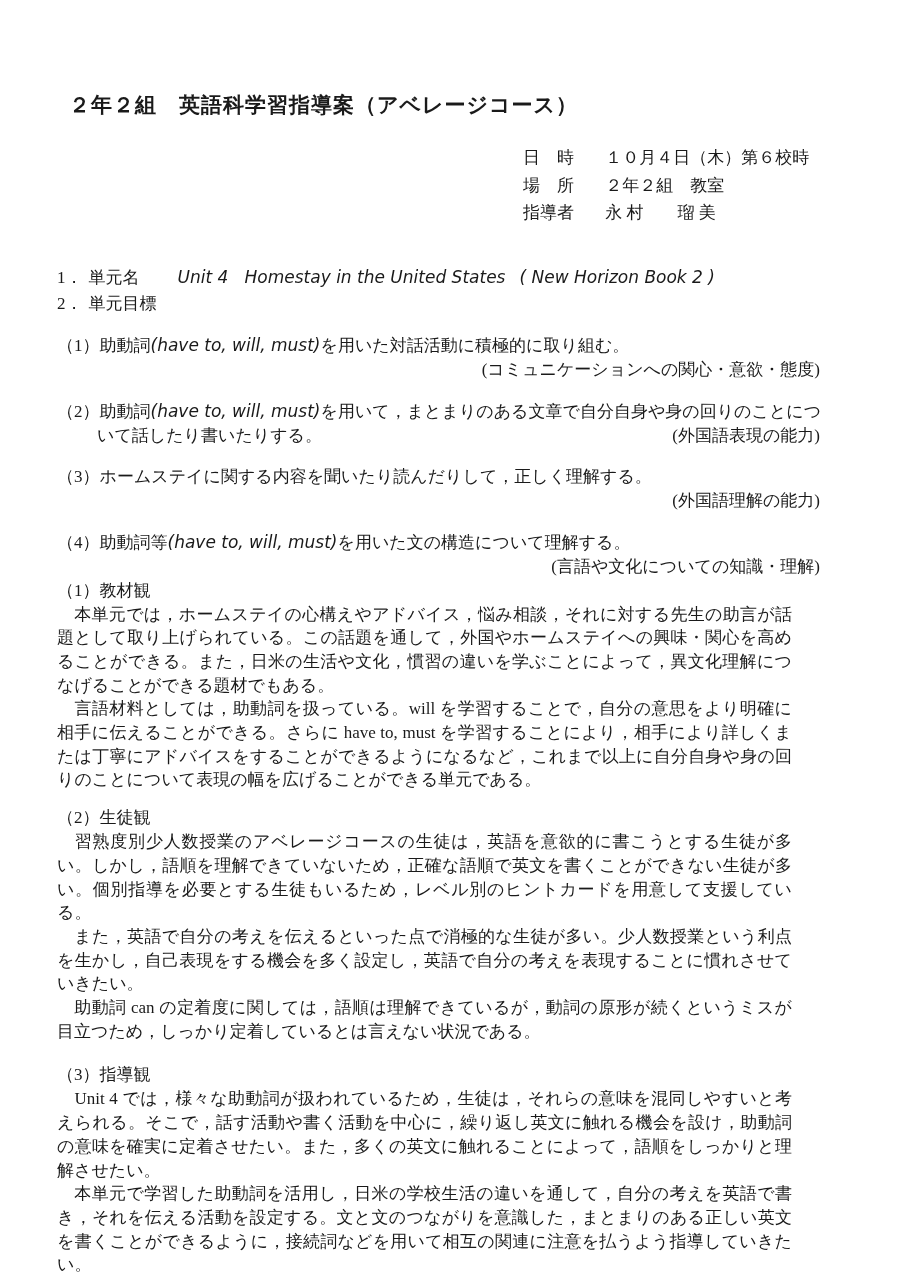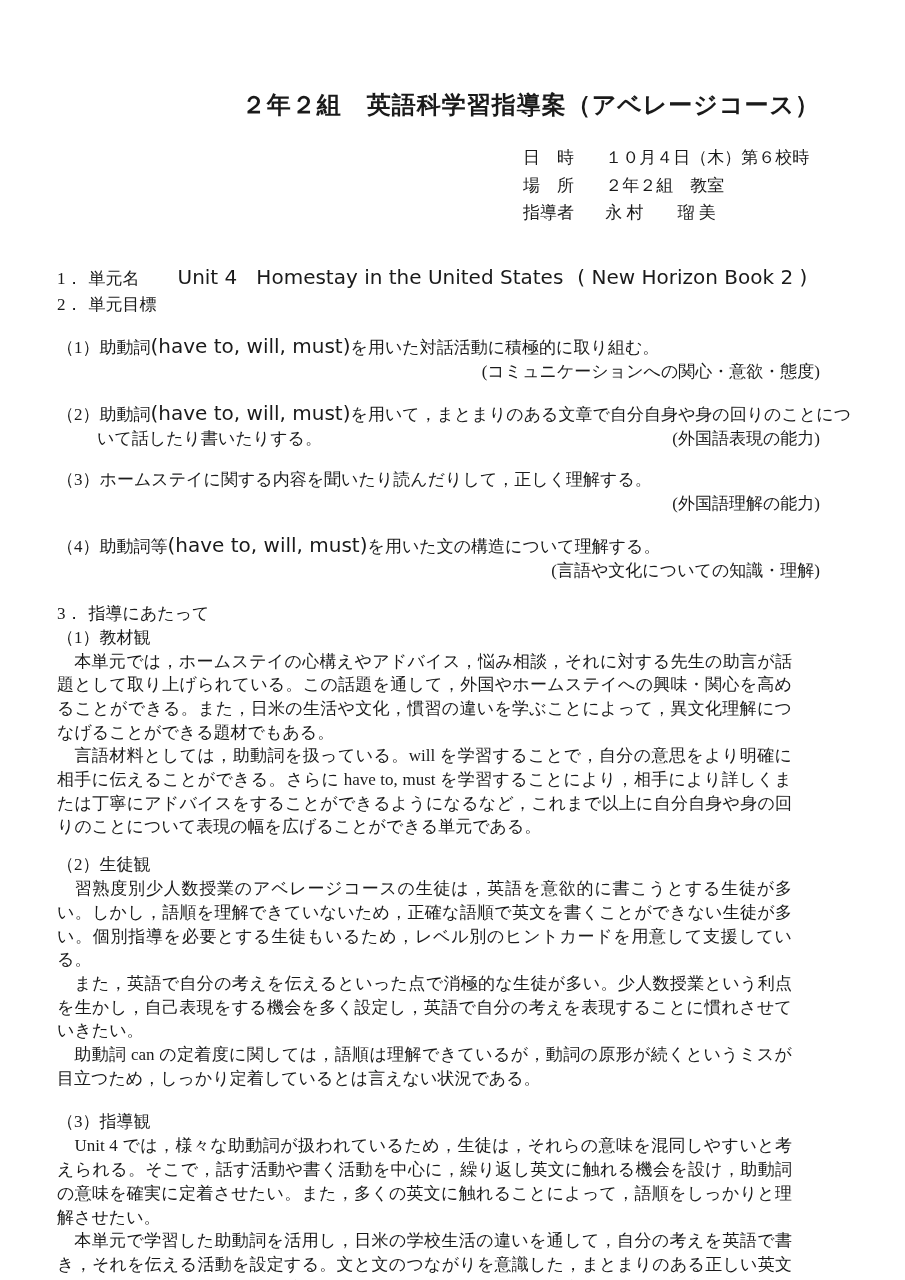--- a/index.html
+++ b/index.html
@@ -5,30 +5,30 @@
   html,body{margin:0;padding:0;background:#888;}
   .page{
     width:905px;height:1280px;margin:0 auto;background:#ffffff;color:#1a1a1a;
     font-family:"Liberation Serif","DejaVu Serif",serif;
     font-size:17px;line-height:24px;
     box-sizing:border-box;padding:90px 85px 0 57px;
     position:relative;overflow:hidden;
   }
   .title{
     font-family:Liberation Serif, serif;
-    font-weight:bold;font-size:24px;line-height:30px;
-    text-align:right;margin-left:12px;letter-spacing:1px;
+    font-weight:bold;font-size:21px;line-height:30px;
+    text-align:left;margin-left:12px;letter-spacing:1px;
   }
   .header-info{margin:24px 0 0 466px;}
   .info-row{line-height:27.5px;white-space:nowrap;}
   .info-label{display:inline-block;width:78px;}
   .line{white-space:nowrap;}
   .sec1{margin-top:38px;}
   .secnum{margin-right:6px;}
-  .latin{font-family:"DejaVu Sans","Liberation Sans",sans-serif;font-size:20px;white-space:pre;}
+  .latin{font-family:"DejaVu Sans","Liberation Sans",sans-serif;font-size:17px;white-space:pre;font-style:italic;}
   .unit{margin-left:38px;}
   .book{margin-left:14px;}
   .goals-heading{margin-top:2px;}
   .goal-line{white-space:nowrap;}
   .goal-cont{display:flex;justify-content:space-between;padding-left:40px;}
   .attribution-line{text-align:right;}
   .goal{margin-top:17px;}
   .sec3{margin-top:19px;}
   .para{width:735px;text-align:justify;line-height:23.7px;}
   .sub2{margin-top:14px;}
@@ -88,23 +88,20 @@
     <div class="attribution-line">(外国語理解の能力)</div>
   </div>
 
   <div class="goal">
     <div class="goal-line">
       <span>（4）</span><span>助動詞等</span><span class="latin">(have to, will, must)</span><span>を用いた文の構造について理解する。</span>
     </div>
     <div class="attribution-line">(言語や文化についての知識・理解)</div>
   </div>
 
-  <div class="line goals-heading sec3">
-    <span class="secnum">3．</span><span>指導にあたって</span>
-  </div>
 
   <div class="subsection">
     <div class="line">
       <span>（1）</span><span>教材観</span>
     </div>
     <div class="para">　本単元では，ホームステイの心構えやアドバイス，悩み相談，それに対する先生の助言が話題として取り上げられている。この話題を通して，外国やホームステイへの興味・関心を高めることができる。また，日米の生活や文化，慣習の違いを学ぶことによって，異文化理解につなげることができる題材でもある。</div>
     <div class="para">　言語材料としては，助動詞を扱っている。will を学習することで，自分の意思をより明確に相手に伝えることができる。さらに have to, must を学習することにより，相手により詳しくまたは丁寧にアドバイスをすることができるようになるなど，これまで以上に自分自身や身の回りのことについて表現の幅を広げることができる単元である。</div>
   </div>
 
   <div class="subsection sub2">

